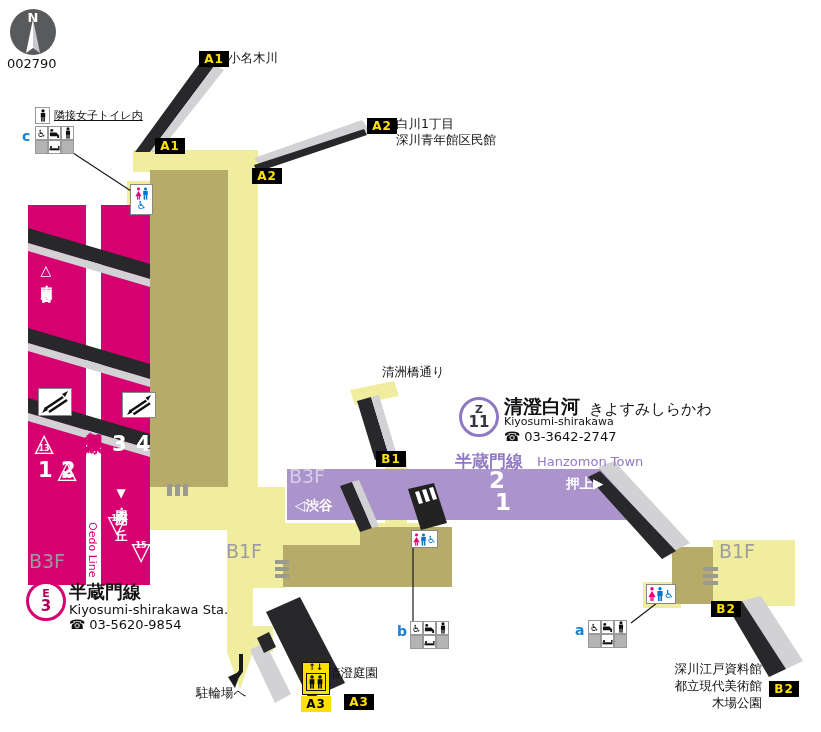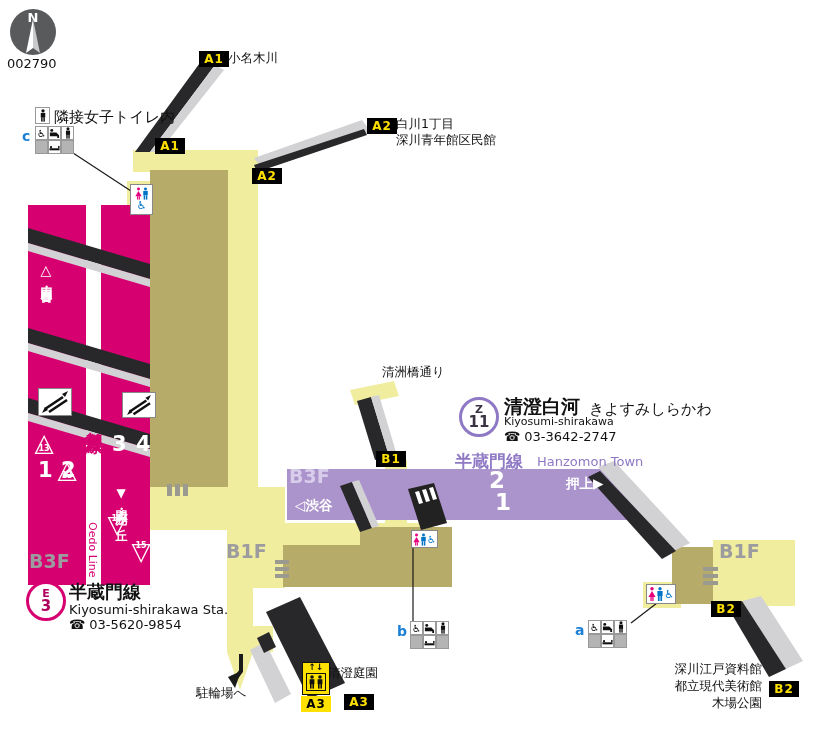--- a/index.html
+++ b/index.html
@@ -4,21 +4,21 @@
 <style>
   html,body{margin:0;padding:0;background:#fff;}
   #map{position:relative;width:821px;height:732px;background:#fff;overflow:hidden;
        font-family:"DejaVu Sans","Liberation Sans",sans-serif;}
   .abs{position:absolute;}
   svg{display:block;}
   .exit{background:#000;color:#ffe100;font-weight:bold;font-size:12px;line-height:16px;
         height:16px;width:30px;text-align:center;letter-spacing:1px;}
   .exit.yel{background:#ffe100;color:#000;}
   .note{font-size:12.5px;color:#111;white-space:nowrap;line-height:16px;}
-  .floor{font-size:19px;font-weight:bold;color:#9c9ca0;line-height:20px;}
+  .floor{font-size:19px;font-weight:normal;color:#9c9ca0;line-height:20px;}
   .floor.onpurple{color:#d8cdea;}
   .wtxt{color:#fff;font-weight:bold;}
   .vtx{writing-mode:vertical-rl;text-orientation:upright;letter-spacing:1px;}
   .vrot{writing-mode:vertical-rl;text-orientation:mixed;}
   .badge{width:34px;height:34px;border-radius:50%;background:#fff;display:flex;flex-direction:column;
          align-items:center;justify-content:center;}
   .badge .l{font-size:11px;font-weight:bold;line-height:11px;}
   .badge .n{font-size:15px;font-weight:bold;line-height:15px;}
   .tri{position:relative;width:22px;height:27px;color:#fff;text-align:center;}
   .tri .g{font-size:25px;line-height:27px;display:block;font-weight:normal;}
@@ -27,21 +27,21 @@
   .trih .g{font-size:24px;line-height:22px;display:block;}
   .trih .num{position:absolute;top:7px;width:100%;font-size:8px;font-weight:bold;}
   .pnum{font-size:21px;font-weight:bold;color:#fff;line-height:22px;}
   .cellrow{display:flex;}
   .cell{width:13px;height:14px;background:#fff;border:1px solid #999;box-sizing:border-box;
         display:flex;align-items:center;justify-content:center;}
   .cell.g{background:#b4b4b4;}
   .letter{color:#1a7fd5;font-weight:bold;font-size:14px;line-height:14px;}
   .toilet{background:#fff;border:1px solid #888;display:flex;align-items:center;justify-content:center;box-sizing:border-box;}
   .wc{color:#0075c8;font-weight:bold;}
-  .smallnote{font-size:15px;color:#111;white-space:nowrap;}
+  .smallnote{font-size:11px;color:#111;white-space:nowrap;text-decoration:underline;}
 </style>
 </head>
 <body>
 
 <div id="map">
 
   <svg class="abs" style="left:0;top:0" width="821" height="732" viewBox="0 0 821 732">
 
     <g fill="#f1ed9f">
       <rect x="133" y="150" width="125" height="22"></rect>

